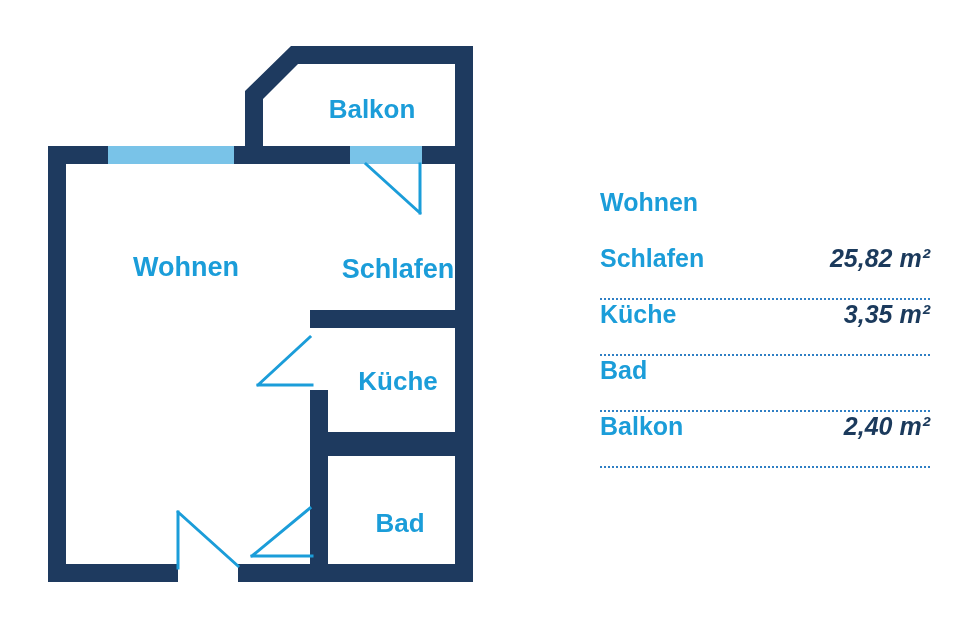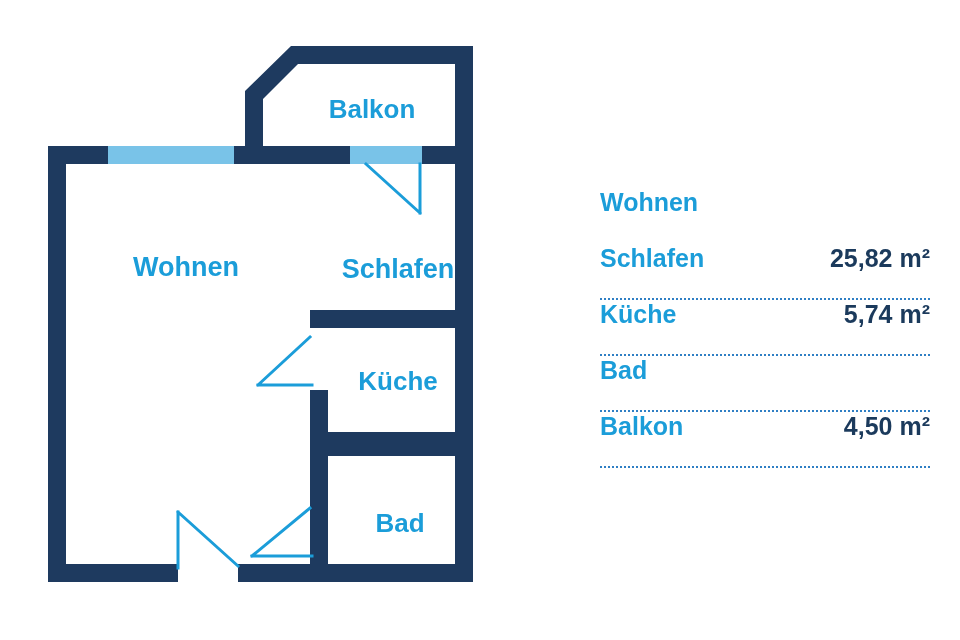--- a/index.html
+++ b/index.html
@@ -78,20 +78,21 @@
     color: #1b9dd9;
     white-space: nowrap;
     letter-spacing: 0px;
   }
   .legend-value {
     font-family: "Liberation Sans", sans-serif;
     font-weight: bold;
     font-size: 25px;
     color: #1b3a5c;
     white-space: nowrap;
+    font-style: italic;
   }
   .legend-value.empty { min-width: 1px; }
 </style>
 </head>
 <body>
 
 <div id="page">
 
   <div id="floorplan-panel">
     <svg id="floorplan-svg" viewBox="0 0 520 640">
@@ -159,28 +160,28 @@
         <span class="legend-value empty"></span>
       </div>
 
       <div class="legend-row has-rule">
         <span class="legend-label">Schlafen</span>
         <span class="legend-value">25,82 m²</span>
       </div>
 
       <div class="legend-row has-rule">
         <span class="legend-label">Küche</span>
-        <span class="legend-value">5,74 m²</span>
+        <span class="legend-value">3,35 m²</span>
       </div>
 
       <div class="legend-row has-rule">
         <span class="legend-label">Bad</span>
       </div>
 
       <div class="legend-row has-rule">
         <span class="legend-label">Balkon</span>
-        <span class="legend-value">4,50 m²</span>
+        <span class="legend-value">2,40 m²</span>
       </div>
 
     </div>
   </div>
 
 </div>
 
 </body></html>

